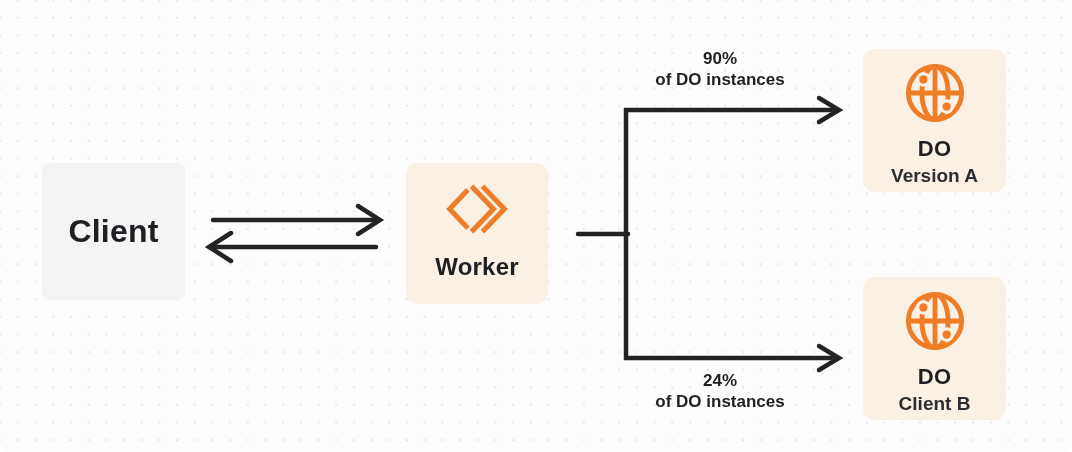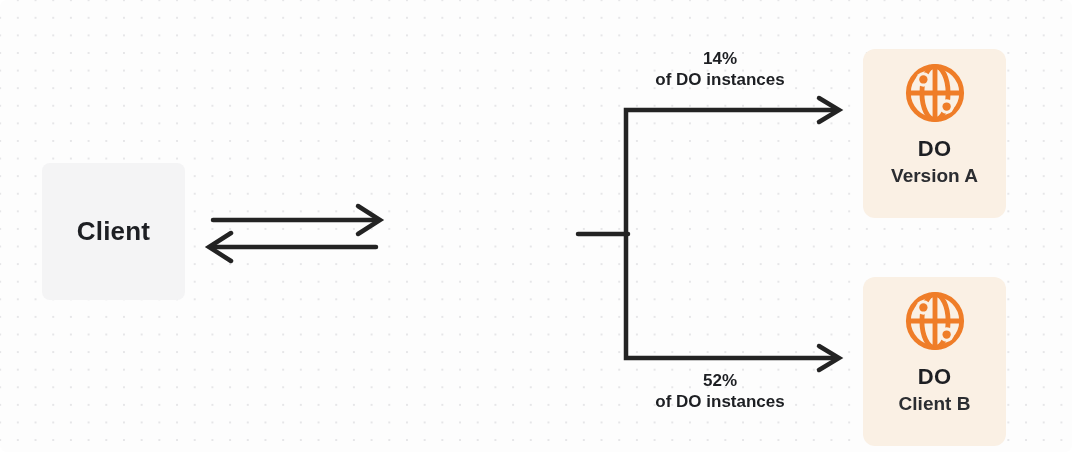--- a/index.html
+++ b/index.html
@@ -28,33 +28,33 @@
   }
   .node{
     position:absolute;display:flex;flex-direction:column;
     align-items:center;justify-content:center;
   }
   .node-client{
     left:42px;top:163px;width:143px;height:137px;
     background:var(--gray-box);border-radius:8px;
   }
   .client-label{
-    font-size:26px;font-weight:700;color:var(--ink);letter-spacing:.2px;
+    font-size:32px;font-weight:700;color:var(--ink);letter-spacing:.2px;
   }
   .node-worker{
     left:406px;top:163px;width:142px;height:141px;
     background:var(--cream);border-radius:12px;
     justify-content:flex-start;padding-top:14px;
   }
   .worker-icon{width:62px;height:56px;margin-top:4px;}
   .worker-label{
     font-size:24px;font-weight:700;color:var(--ink);margin-top:16px;letter-spacing:.2px;
   }
   .node-do{
-    width:143px;height:169px;background:var(--cream);border-radius:12px;
+    width:143px;height:143px;background:var(--cream);border-radius:12px;
     justify-content:flex-start;padding-top:13px;left:863px;
   }
   .node-do-a{top:49px;}
   .node-do-b{top:277px;}
   .globe-icon{width:62px;height:62px;}
   .do-title{
     font-size:22px;font-weight:700;color:var(--ink);margin-top:12px;letter-spacing:.2px;
   }
   .do-subtitle{
     font-size:19px;font-weight:700;color:var(--ink-soft);margin-top:3px;
@@ -93,20 +93,30 @@
 
     <path d="M 836 110 L 626 110 L 626 358 L 836 358"></path>
     <polyline points="819,98 839,110 819,122"></polyline>
     <polyline points="819,346 839,358 819,370"></polyline>
   </svg>
 
   <div class="node node-client">
     <span class="client-label">Client</span>
   </div>
 
+  <div class="node node-worker">
+    <svg class="worker-icon" viewBox="0 0 68 60" xmlns="http://www.w3.org/2000/svg" aria-hidden="true">
+      <g class="icon-stroke" stroke-width="5.5" stroke-linejoin="miter" stroke-linecap="butt">
+        <path d="M 24 9 L 4 30 L 24 51"></path>
+        <path d="M 28 5 L 52 30 L 28 55"></path>
+        <path d="M 40 5 L 64 30 L 40 55"></path>
+      </g>
+    </svg>
+    <span class="worker-label">Worker</span>
+  </div>
 
   <div class="node node-do node-do-a">
     <svg class="globe-icon" viewBox="0 0 64 64" xmlns="http://www.w3.org/2000/svg" aria-hidden="true">
       <g class="icon-stroke" stroke-width="5">
         <circle cx="32" cy="32" r="27.5"></circle>
         <line x1="5" y1="32" x2="59" y2="32"></line>
         <ellipse cx="32" cy="32" rx="13.5" ry="27.5"></ellipse>
         <line x1="32" y1="5" x2="32" y2="59"></line>
       </g>
       <circle class="icon-mask" cx="20" cy="18" r="7.5"></circle>
@@ -129,21 +139,21 @@
       <circle class="icon-mask" cx="20" cy="18" r="7.5"></circle>
       <circle class="icon-dot" cx="20" cy="18" r="4.3"></circle>
       <circle class="icon-mask" cx="44" cy="46" r="7.5"></circle>
       <circle class="icon-dot" cx="44" cy="46" r="4.3"></circle>
     </svg>
     <span class="do-title">DO</span>
     <span class="do-subtitle">Client B</span>
   </div>
 
   <div class="edge-label edge-label-top">
-    <div>14%</div>
+    <div>90%</div>
     <div>of DO instances</div>
   </div>
   <div class="edge-label edge-label-bottom">
-    <div>52%</div>
+    <div>24%</div>
     <div>of DO instances</div>
   </div>
 
 </div>
 
 </body></html>

